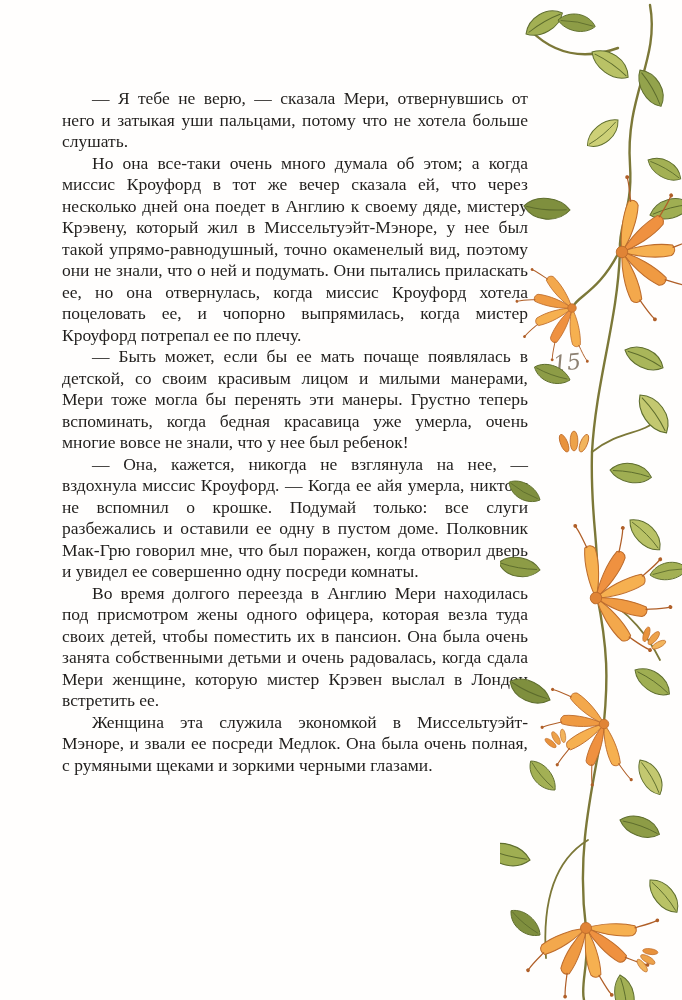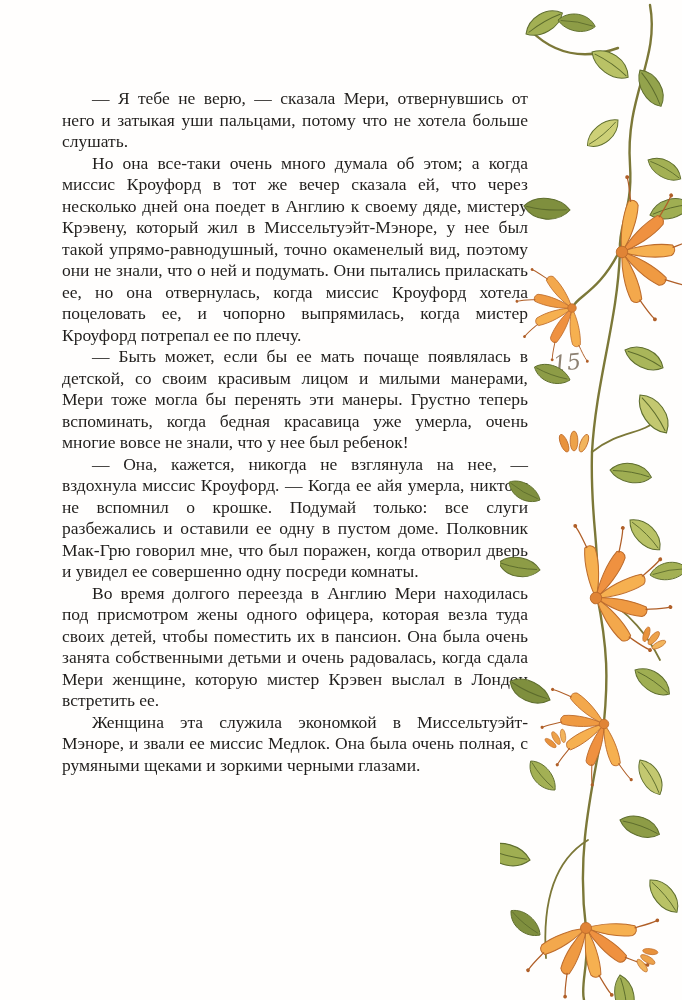--- a/index.html
+++ b/index.html
@@ -50,21 +50,21 @@
 <body>
 
 <div class="book-page">
 
   <div class="text-column">
     <p class="para">— Я тебе не верю, — сказала Мери, отвернувшись от него и затыкая уши пальцами, потому что не хотела больше слушать.</p>
     <p class="para">Но она все-таки очень много думала об этом; а когда миссис Кроуфорд в тот же вечер сказала ей, что через несколько дней она поедет в Англию к своему дяде, мистеру Крэвену, который жил в Миссельтуэйт-Мэноре, у нее был такой упрямо-равнодушный, точно окаменелый вид, поэтому они не знали, что о ней и подумать. Они пытались приласкать ее, но она отвернулась, когда миссис Кроуфорд хотела поцеловать ее, и чопорно выпрямилась, когда мистер Кроуфорд потрепал ее по плечу.</p>
     <p class="para">— Быть может, если бы ее мать почаще появлялась в детской, со своим красивым лицом и милыми манерами, Мери тоже могла бы перенять эти манеры. Грустно теперь вспоминать, когда бедная красавица уже умерла, очень многие вовсе не знали, что у нее был ребенок!</p>
     <p class="para">— Она, кажется, никогда не взглянула на нее, — вздохнула миссис Кроуфорд. — Когда ее айя умерла, никто и не вспомнил о крошке. Подумай только: все слуги разбежались и оставили ее одну в пустом доме. Полковник Мак-Грю говорил мне, что был поражен, когда отворил дверь и увидел ее совершенно одну посреди комнаты.</p>
     <p class="para">Во время долгого переезда в Англию Мери находилась под присмотром жены одного офицера, которая везла туда своих детей, чтобы поместить их в пансион. Она была очень занята собственными детьми и очень радовалась, когда сдала Мери женщине, которую мистер Крэвен выслал в Лондон встретить ее.</p>
-    <p class="para">Женщина эта служила экономкой в Миссельтуэйт-Мэноре, и звали ее миссис Медлок. Она была очень полная, с румяными щеками и зоркими черными глазами.</p>
+    <p class="para">Женщина эта служила экономкой в Миссельтуэйт-Мэноре, и звали ее посреди Медлок. Она была очень полная, с румяными щеками и зоркими черными глазами.</p>
   </div>
 
   <div class="page-number">15</div>
 
   <svg class="illustration" width="182" height="1000" viewBox="0 0 182 1000" xmlns="http://www.w3.org/2000/svg">
     <defs>
       <g id="leaf">
         <path d="M0 0 C10 -13, 32 -14, 42 0 C32 12, 10 11, 0 0 Z" stroke="#5f6e2e" stroke-width="1"></path>
         <path d="M3 0 Q22 -3 40 0" fill="none" stroke="#5c6b2c" stroke-width="0.9"></path>
       </g>

